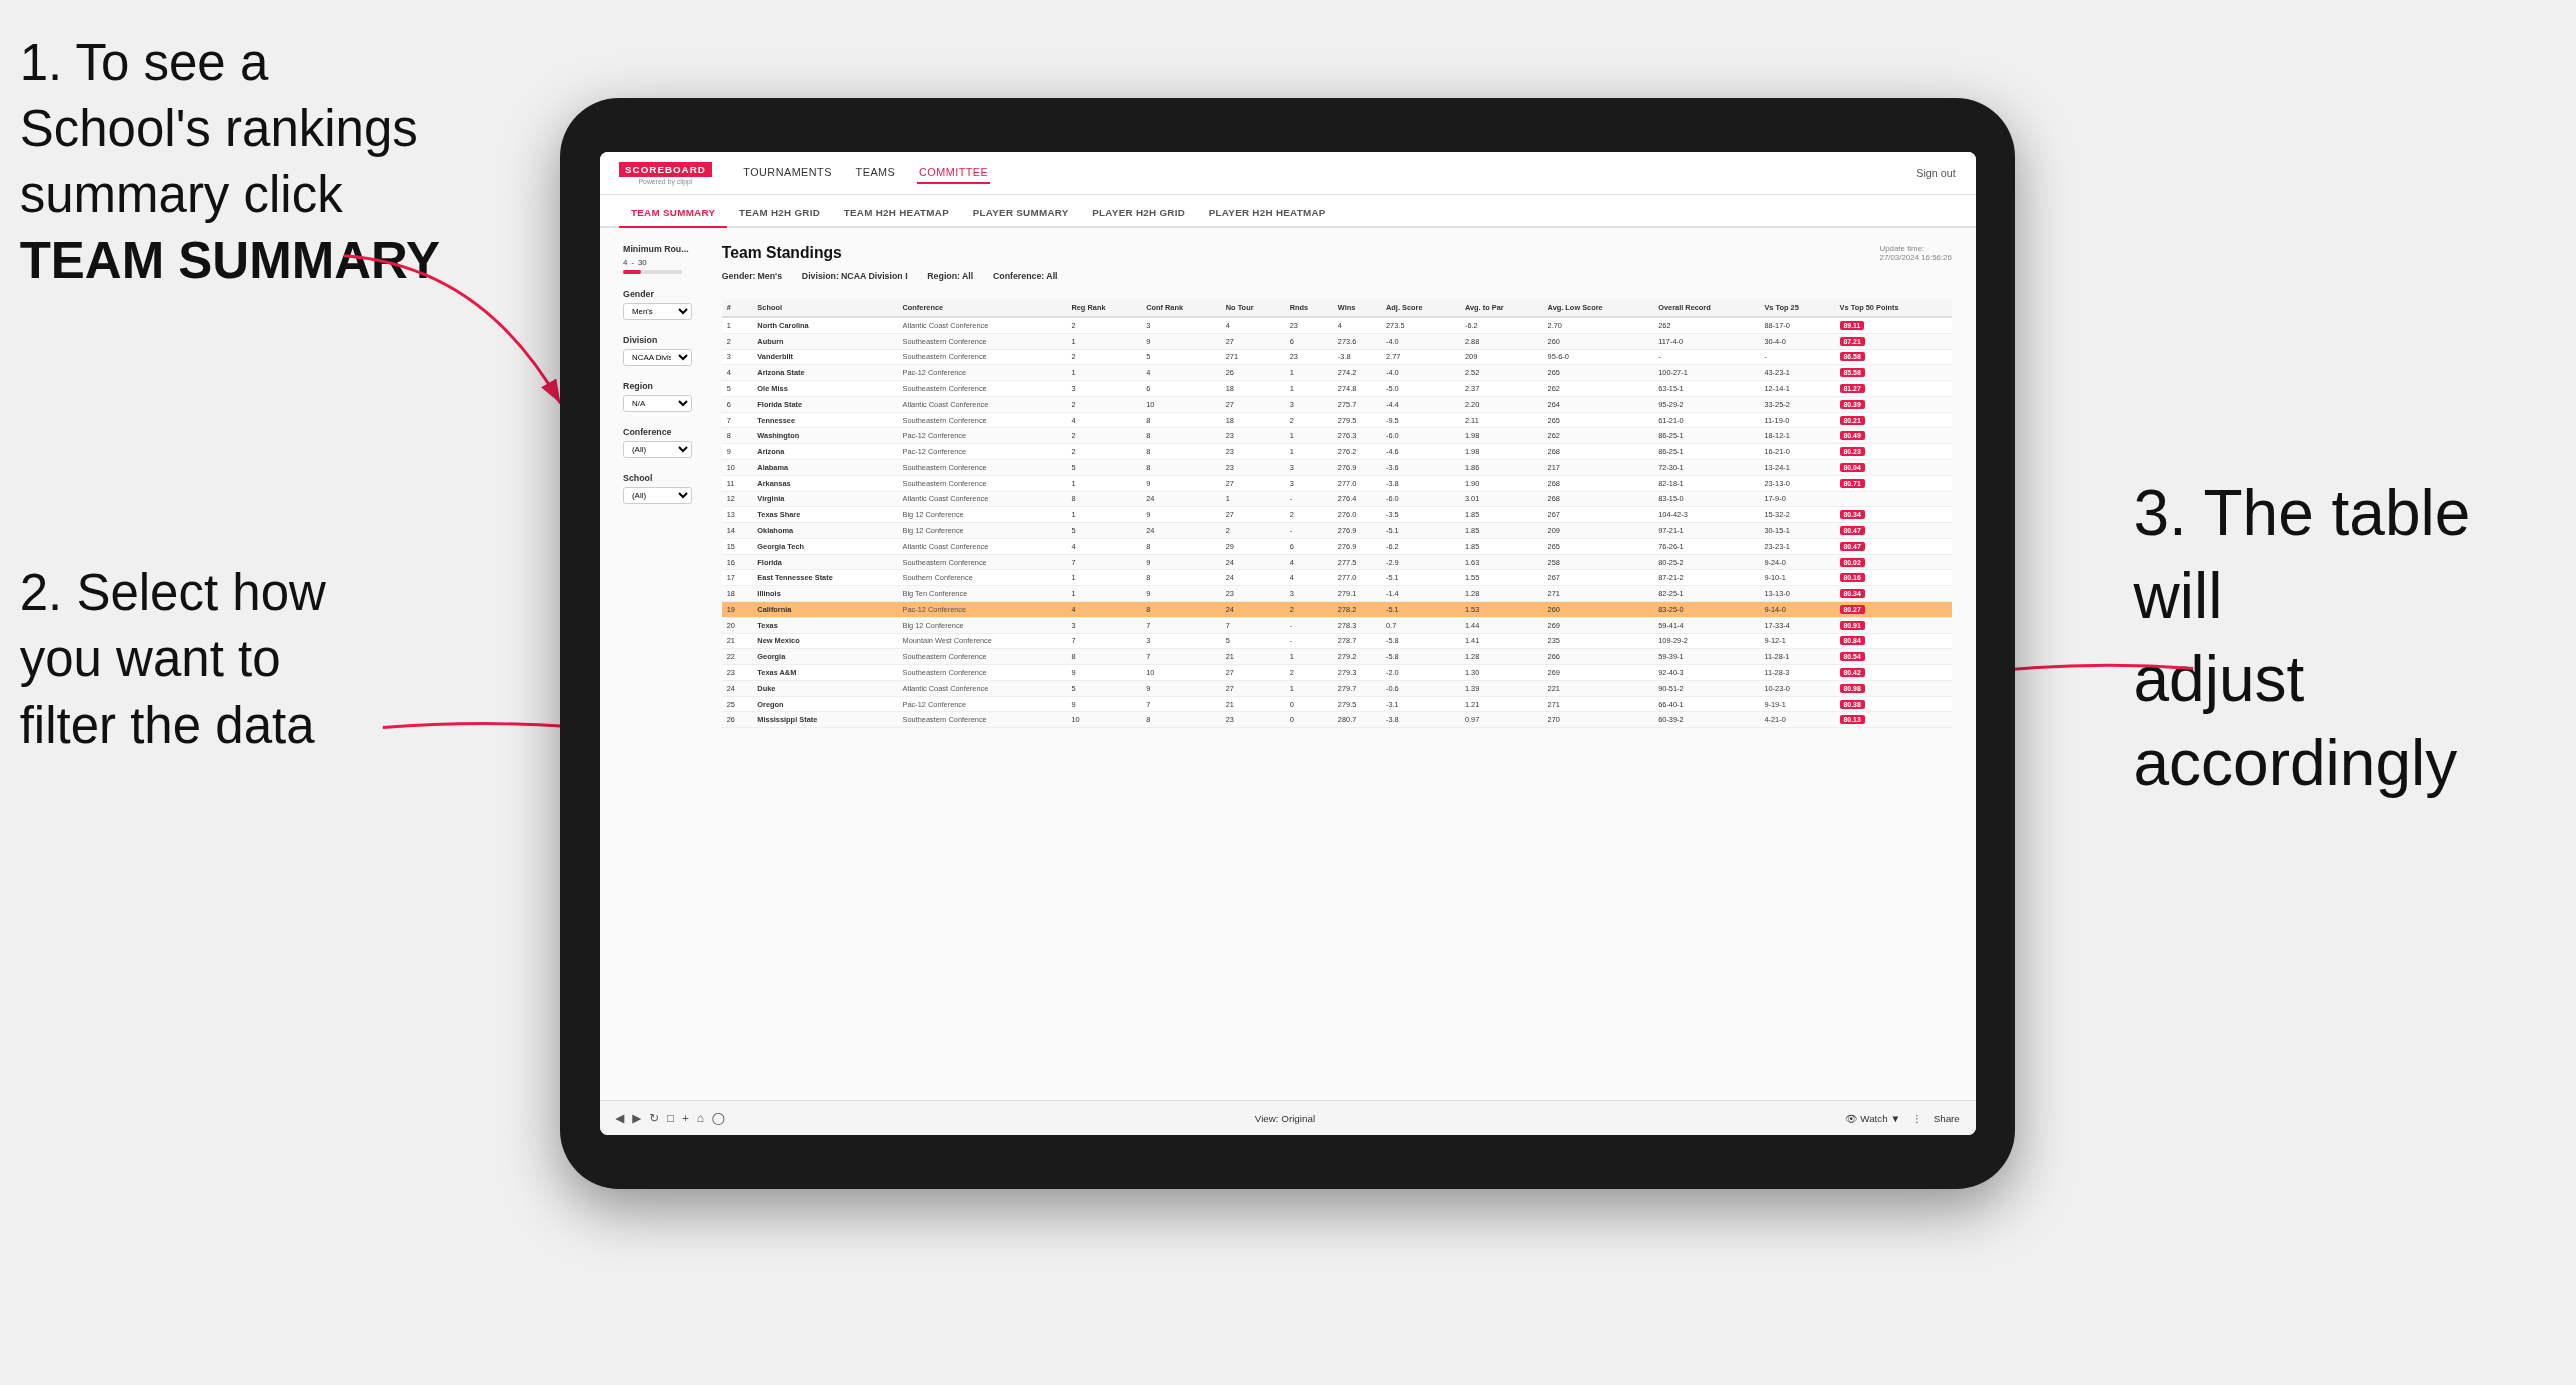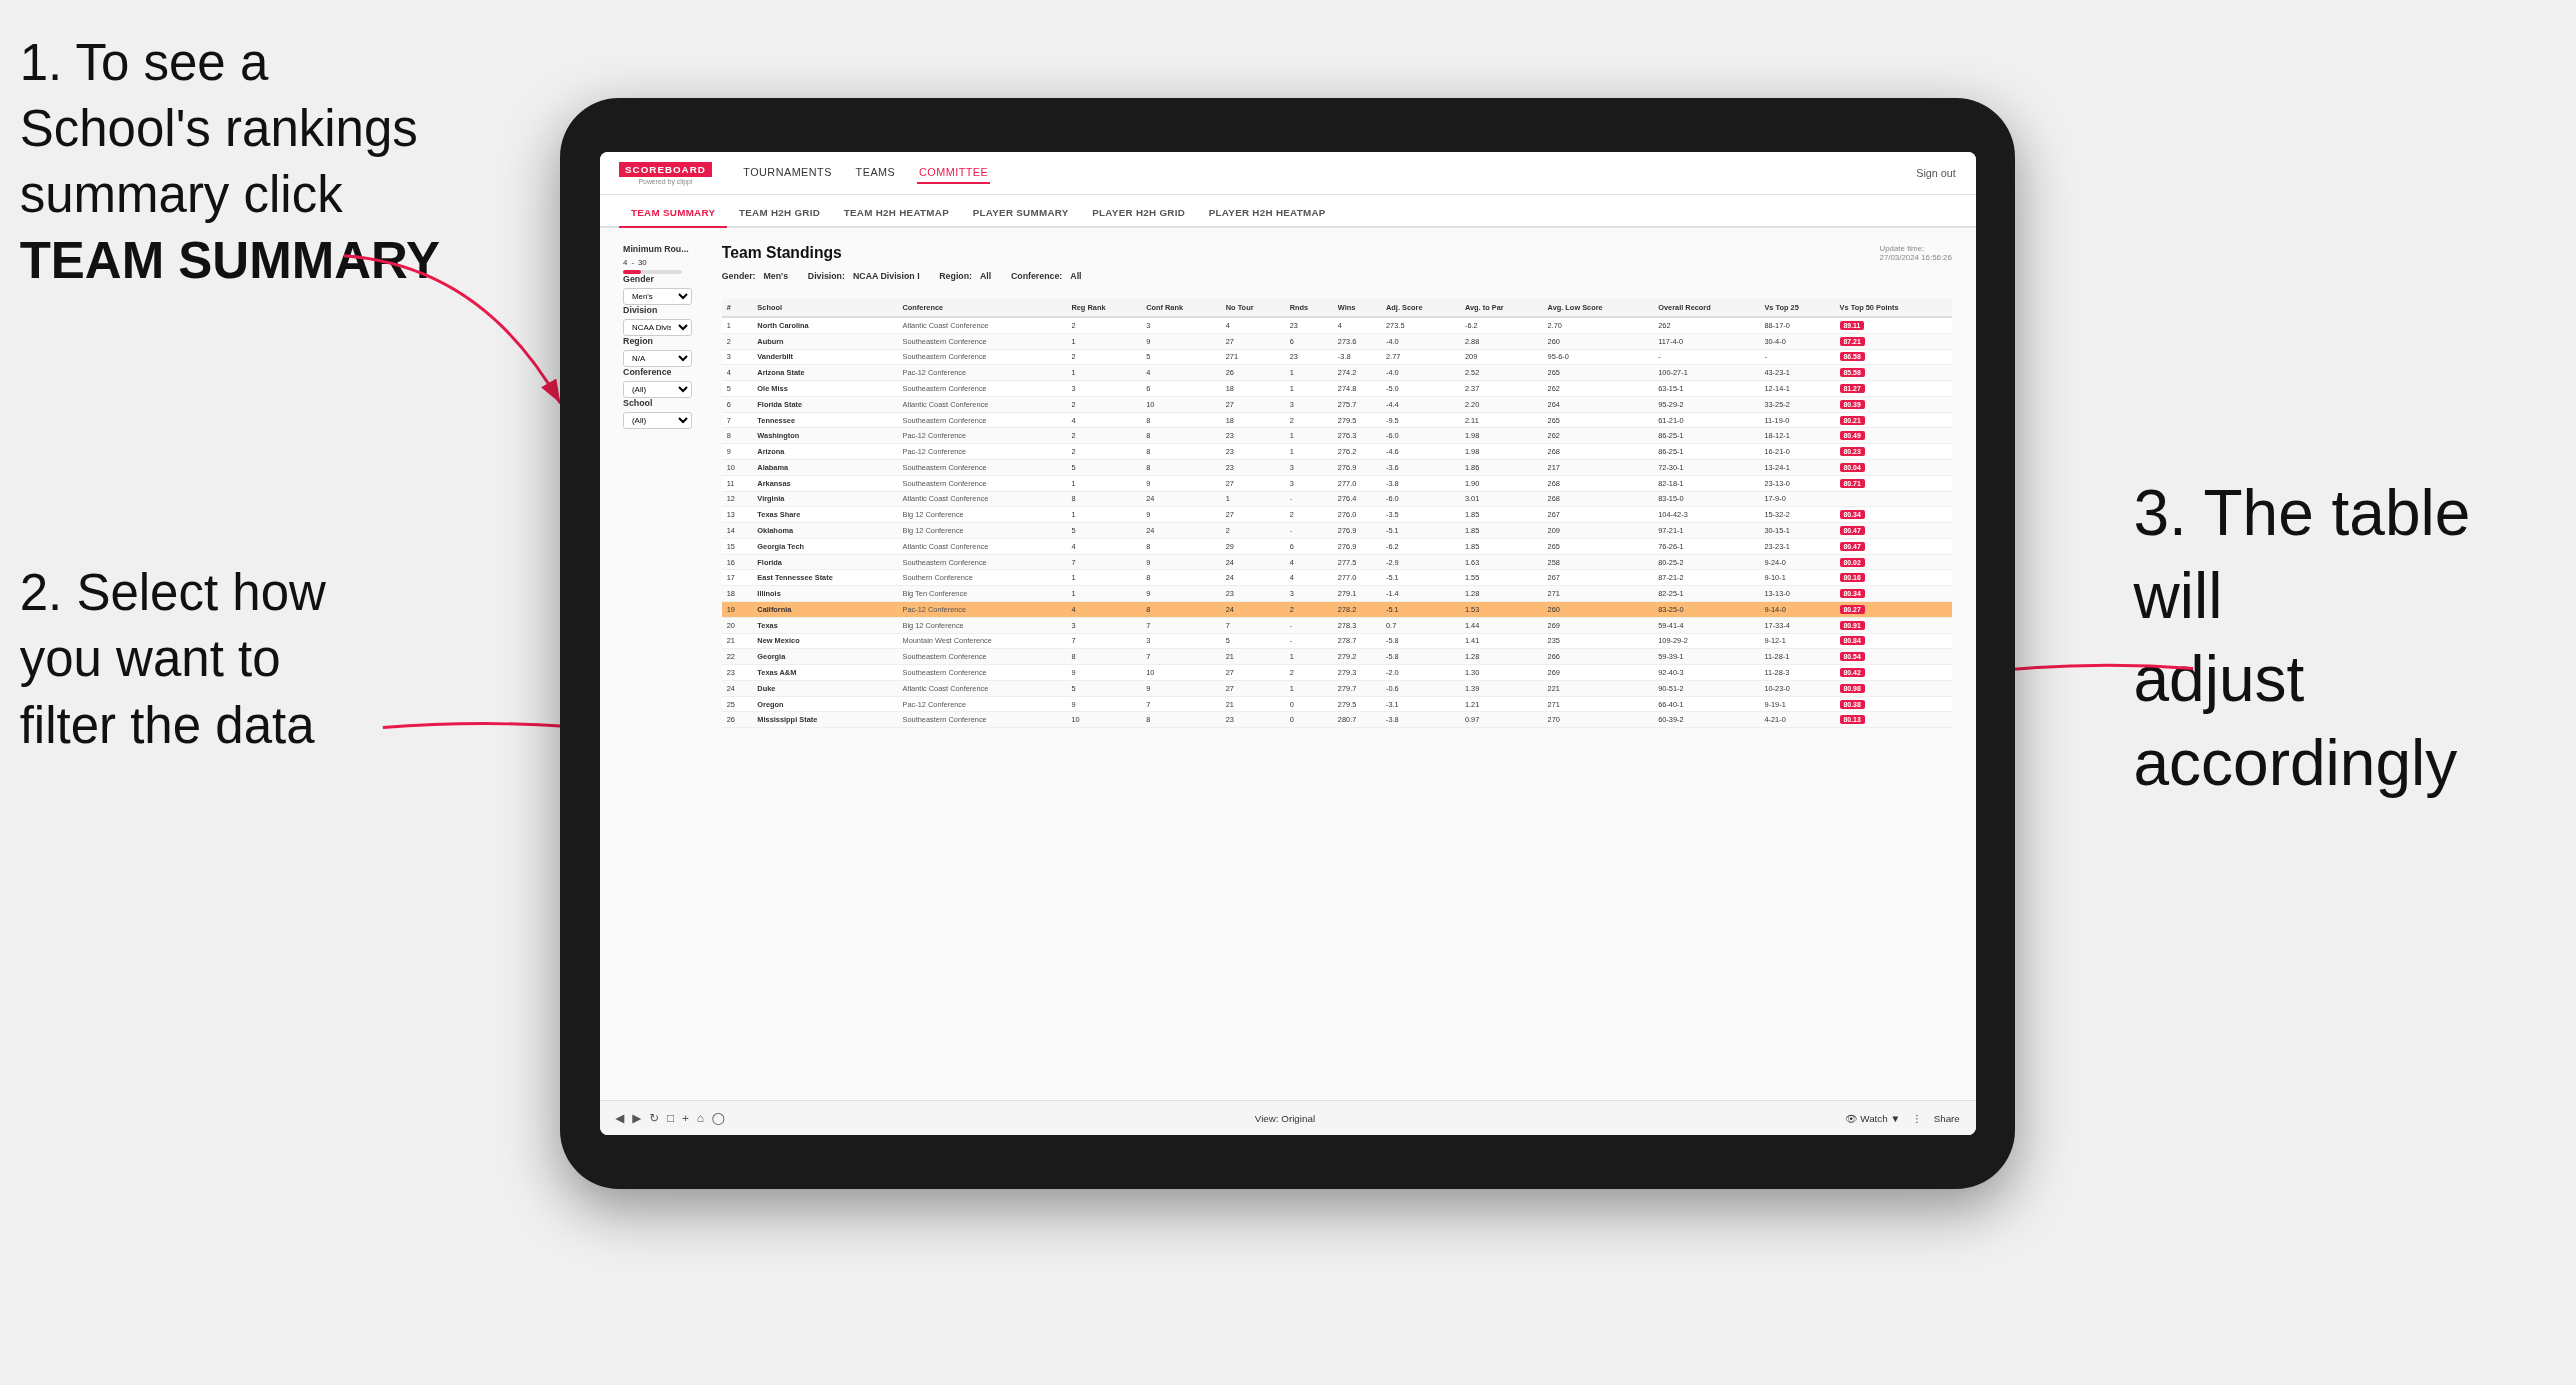--- a/index.html
+++ b/index.html
@@ -161,21 +161,21 @@
       gap: 19.7px;
     }
 
     
     .filter-panel {
       width: 79px;
       min-width: 79px;
       font-size: 8.8px;
     }
     .filter-group {
-      margin-bottom: 0;
+      margin-bottom: 15px;
     }
     .filter-label {
       font-size: 8.8px;
       font-weight: 700;
       color: #333;
       margin-bottom: 3.9px;
     }
     .filter-select {
       width: 69px;
       font-size: 7.9px;
@@ -219,21 +219,21 @@
 
     .table-filters-row {
       display: flex;
       gap: 19.7px;
       font-size: 8.8px;
       color: #333;
       margin-bottom: 11.8px;
     }
     .table-filter-item {
       display: flex;
-      gap: 8px;
+      gap: 2px;
       align-items: flex-end;
     }
     .table-filter-item span {
       font-weight: 600;
     }
 
     .update-time {
       font-size: 7.9px;
       color: #888;
       margin-bottom: 7.9px;

